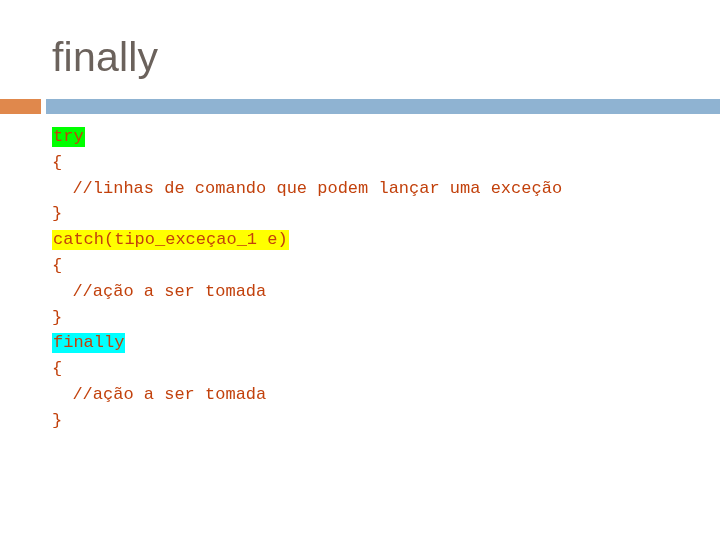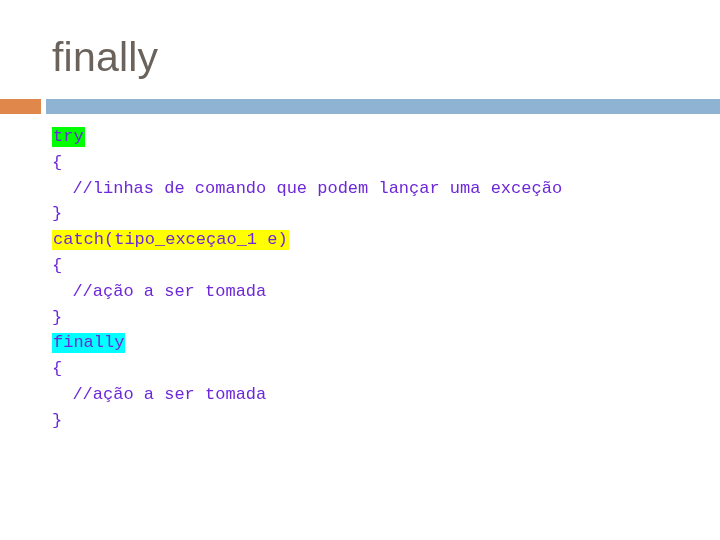--- a/index.html
+++ b/index.html
@@ -66,21 +66,21 @@
 
   
   #code-block {
     position: absolute;
     left: 52px;
     top: 124px;
     width: 650px;
     font-family: "Liberation Mono", "DejaVu Sans Mono", monospace;
     font-size: 17px;
     line-height: 25.8px;
-    color: #6d28d9;
+    color: #c2410c;
     white-space: pre;
     letter-spacing: 0px;
   }
   .code-line {
     height: 25.8px;
     white-space: pre;
   }
   .hl {
     padding: 0 1px 1px 1px;
   }

